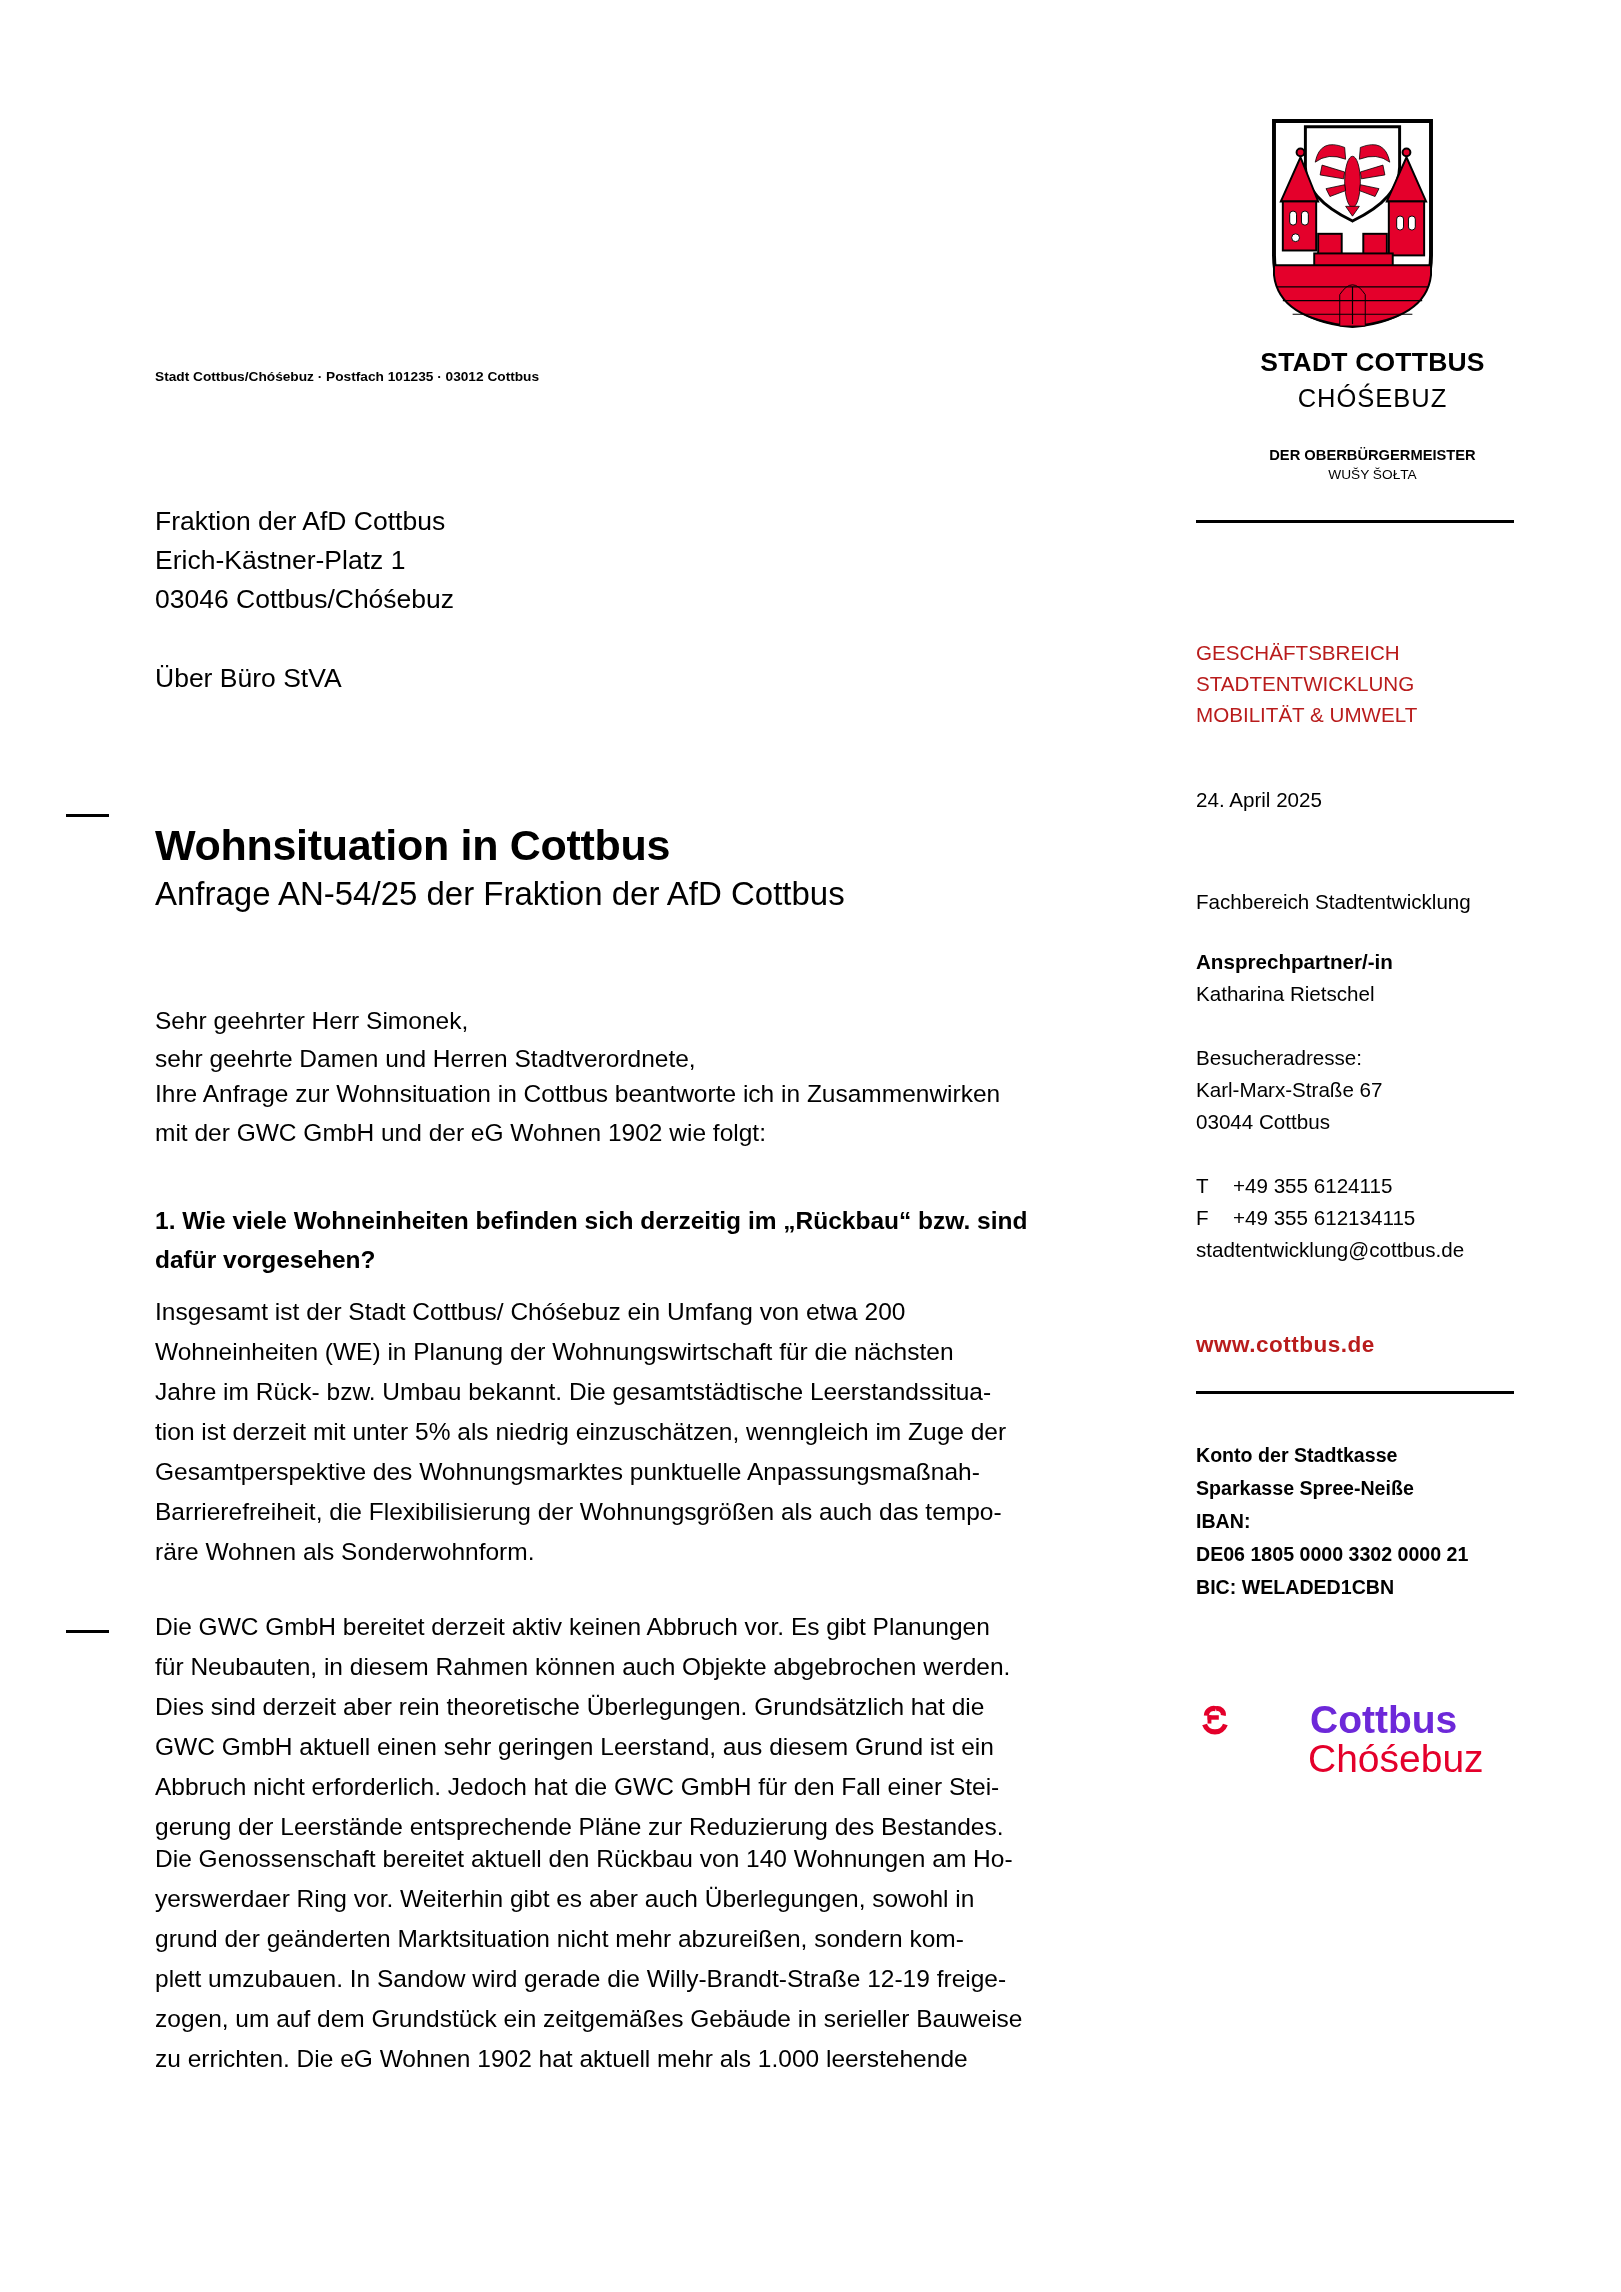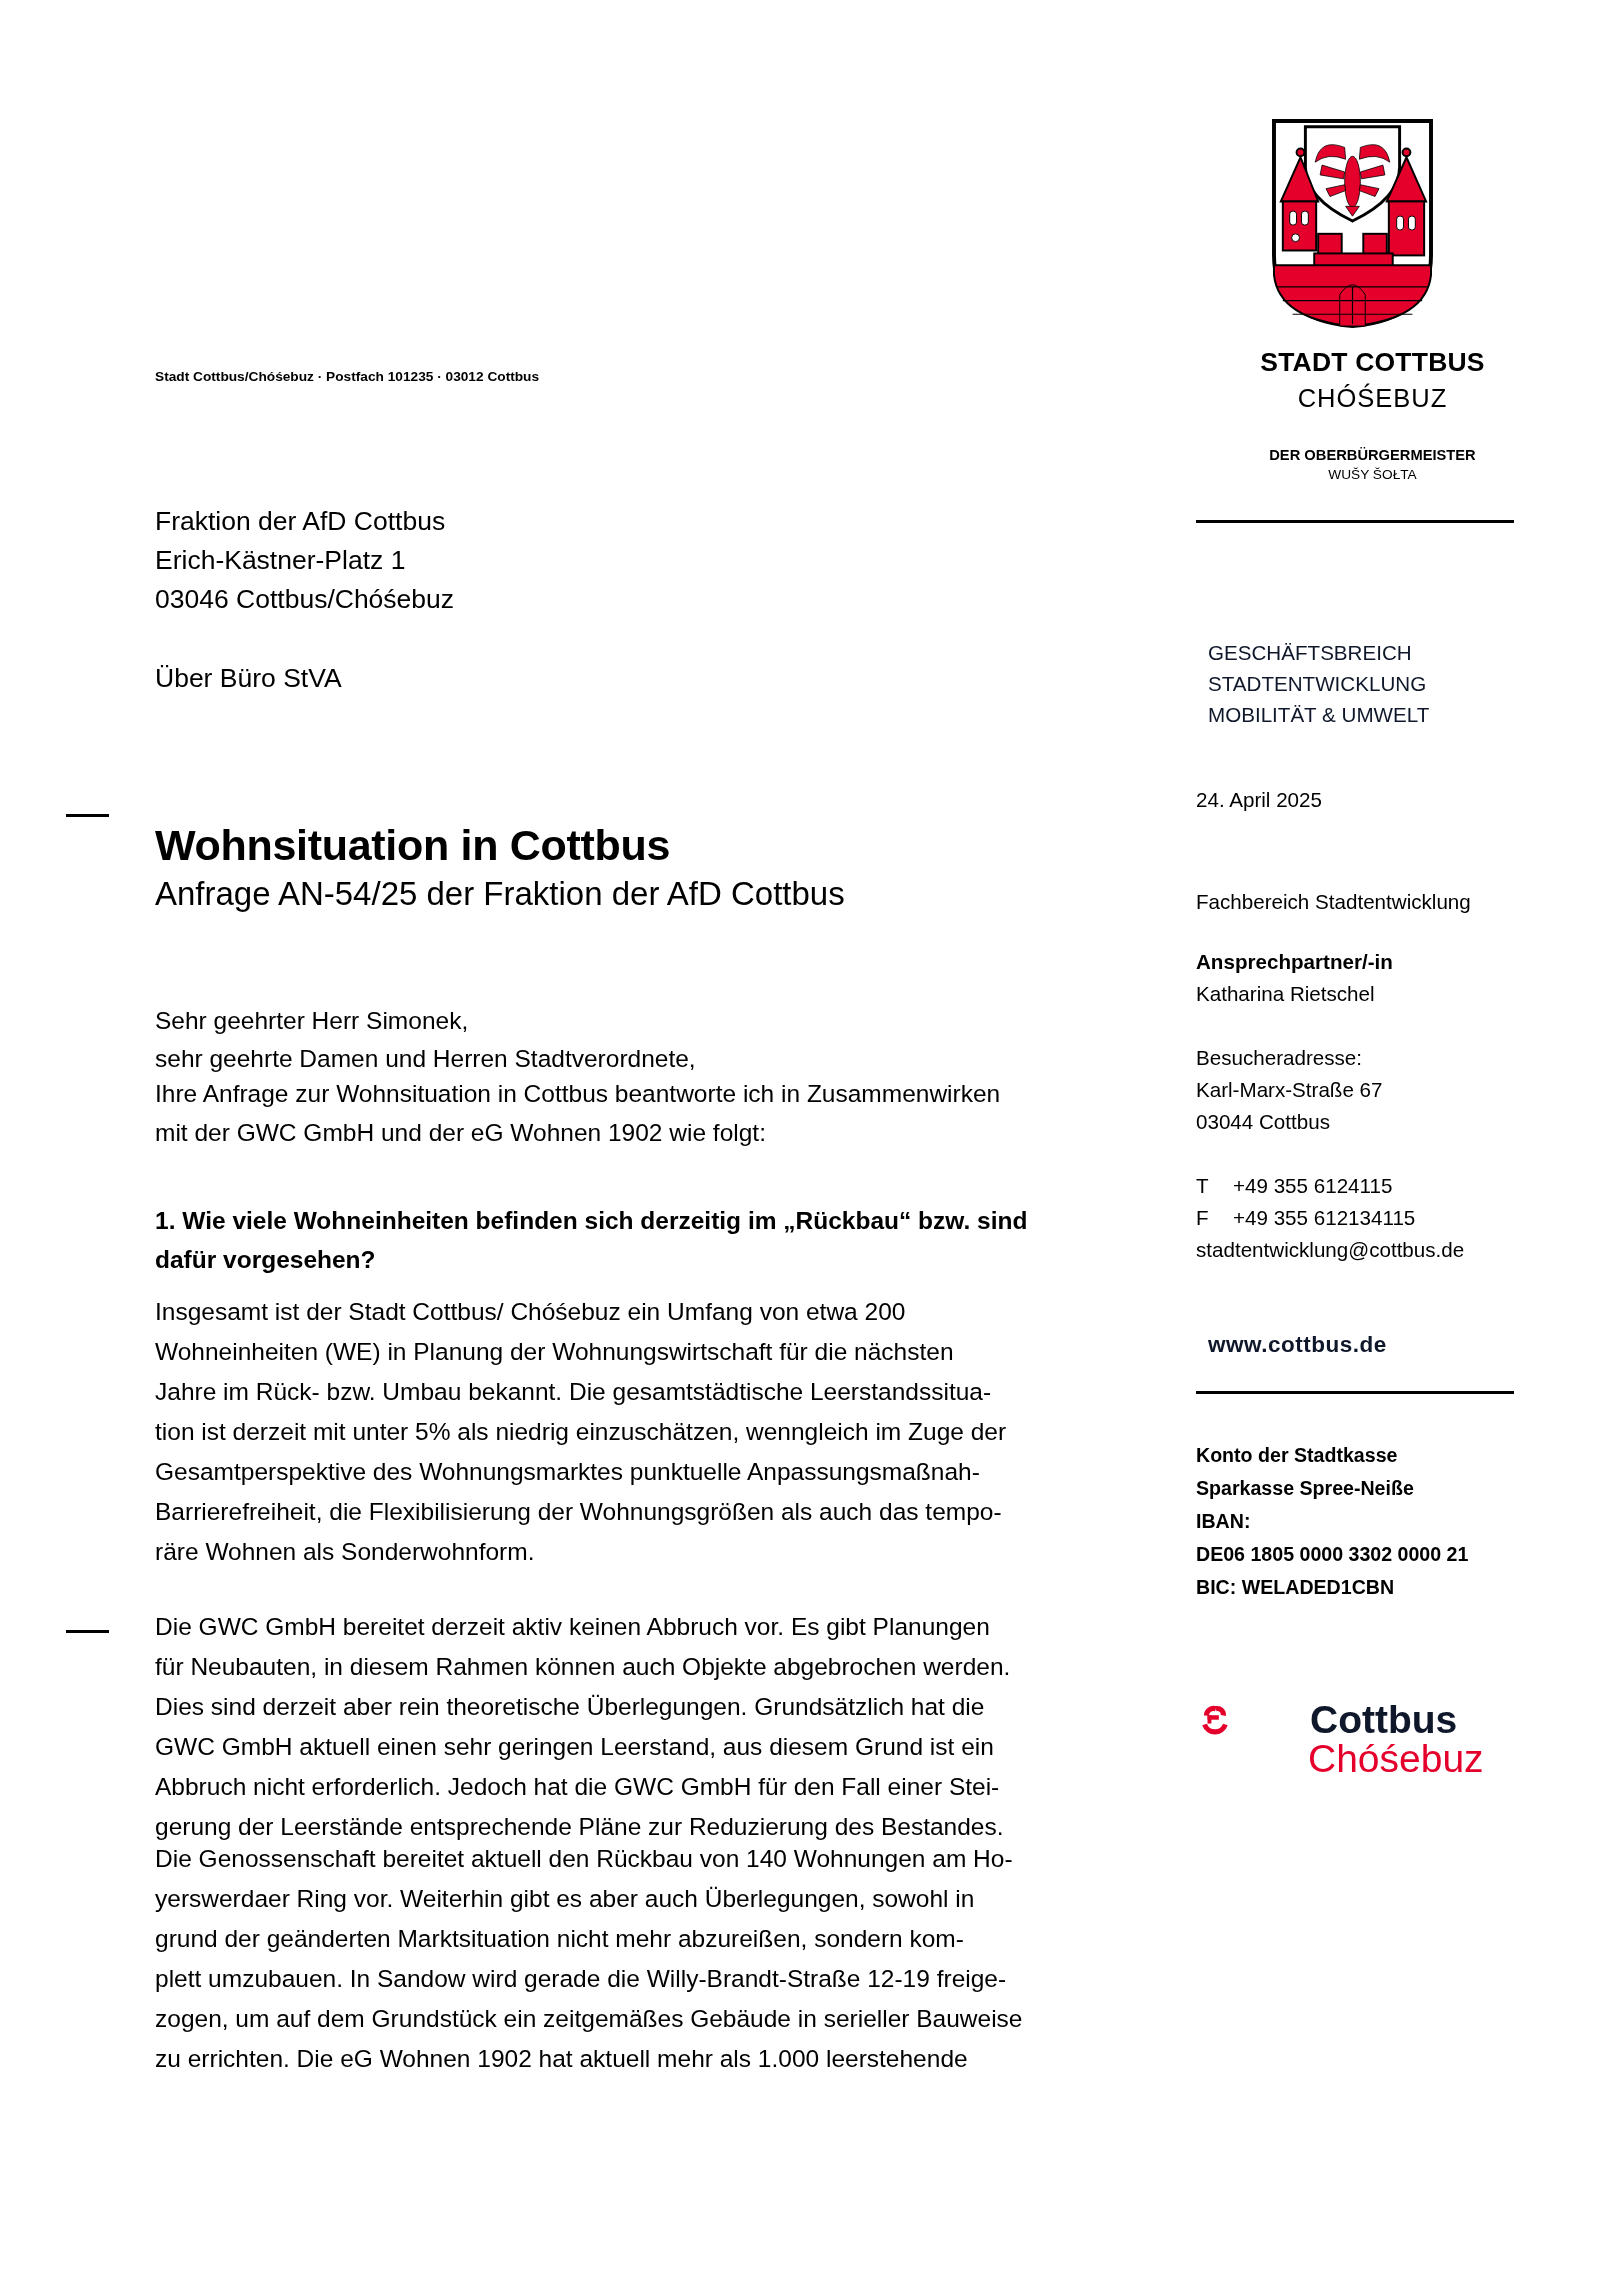--- a/index.html
+++ b/index.html
@@ -47,39 +47,39 @@
     .rule {
       height: 2.9px; background: #000;
     }
     #rule-1 { left: 1196px; top: 520px; width: 318px; }
     #rule-2 { left: 1196px; top: 1391px; width: 318px; }
 
     .side {
       left: 1196px;
       font-size: 20.6px; line-height: 30px;
     }
-    .red { color: #0f172a; margin-left: 12px; }
+    .red { color: #b91c1c; }
 
     #dept-block { top: 637px; line-height: 31px; font-size: 20.6px; }
     #date { top: 785px; }
     #fachbereich { top: 887px; text-align: right; }
     #contact-block { top: 946px; line-height: 32px; }
     #contact-block .bold { font-weight: bold; }
     #contact-block .gap { height: 32px; }
     #contact-block .row-phone span.lbl { display: inline-block; width: 37px; }
     #website { top: 1330px; font-weight: bold; font-size: 22.5px; letter-spacing: 0.5px; }
     #bank-block { top: 1439px; font-weight: bold; line-height: 33px; font-size: 19.6px; }
 
     
     #cottbus-logo {
       left: 1201px; top: 1661px; width: 323px; height: 118px;
     }
     .logo-word1 {
       left: 1310px; top: 1698px;
-      font-weight: bold; font-size: 39px; color: #0f172a;
+      font-weight: bold; font-size: 39px; color: #6d28d9;
     }
     .logo-word2 {
       left: 1308px; top: 1737px;
       font-size: 39px; color: #e4002b;
     }
 
     
     #sender-line {
       left: 155px; top: 369px;
       font-size: 13.7px; font-weight: bold;

